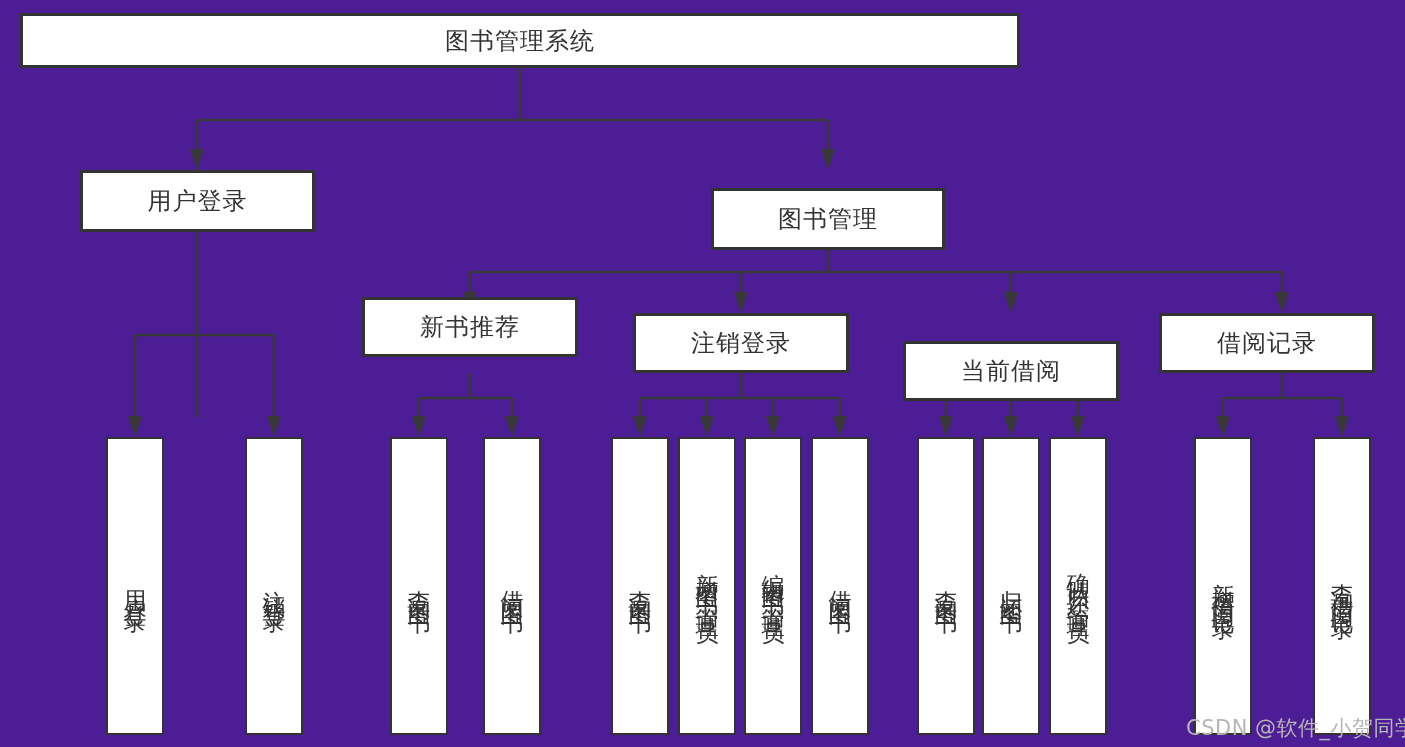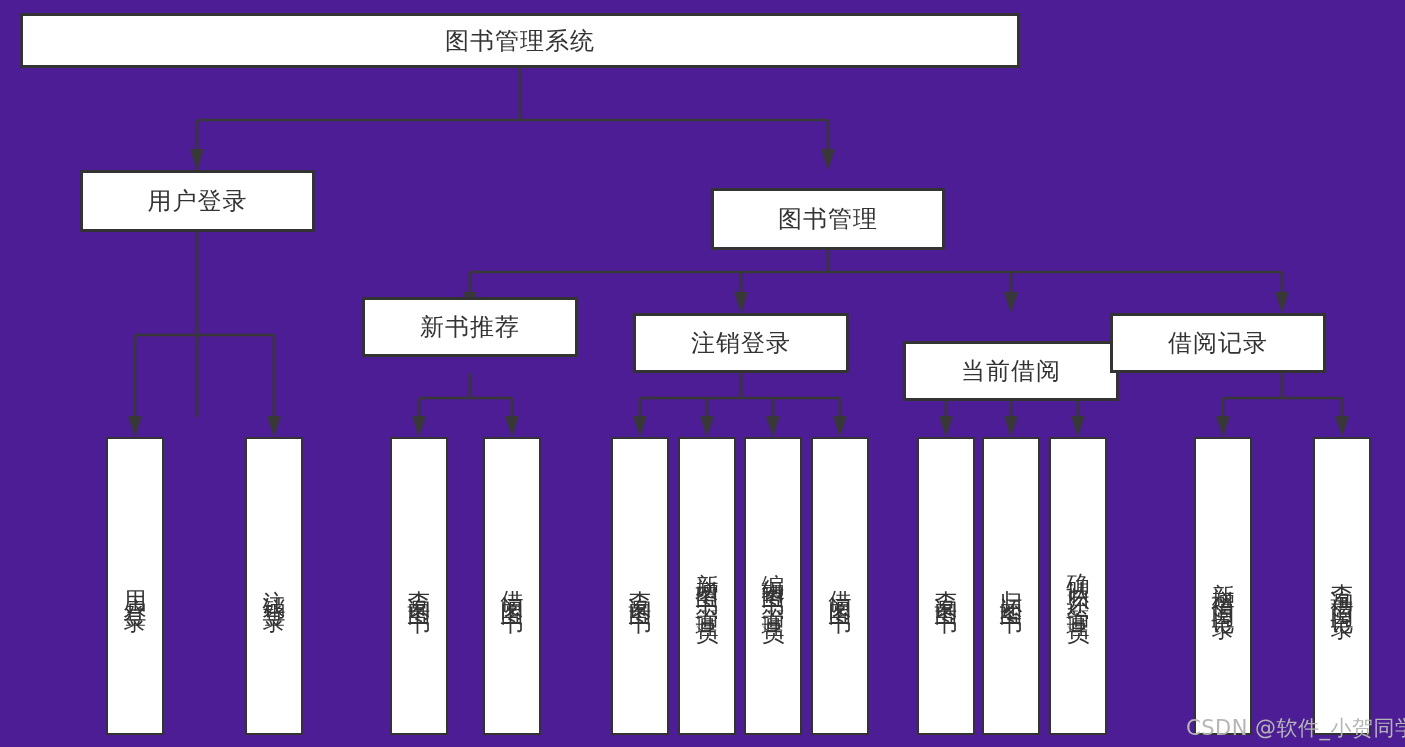--- a/index.html
+++ b/index.html
@@ -94,21 +94,21 @@
   </svg>
 
   <div class="node" style="left:20px; top:13px; width:1000px; height:55px;">图书管理系统</div>
 
   <div class="node" style="left:80px; top:170px; width:235px; height:62px;">用户登录</div>
   <div class="node" style="left:711px; top:188px; width:234px; height:62px;">图书管理</div>
 
   <div class="node" style="left:362px; top:297px; width:216px; height:60px;">新书推荐</div>
   <div class="node" style="left:633px; top:313px; width:216px; height:60px;">注销登录</div>
   <div class="node" style="left:903px; top:313px; width:216px; height:60px;margin-top:28px;">当前借阅</div>
-  <div class="node" style="left:1110px; top:313px; width:216px; height:60px;">借阅记录</div>
+  <div class="node" style="left:1159px; top:313px; width:216px; height:60px;">借阅记录</div>
 
   <div class="node leaf" style="left:106px; top:437px; width:58px; height:298px;">用户登录</div>
   <div class="node leaf" style="left:245px; top:437px; width:58px; height:298px;">注销登录</div>
 
   <div class="node leaf" style="left:390px; top:437px; width:58px; height:298px;">查询图书</div>
   <div class="node leaf" style="left:483px; top:437px; width:58px; height:298px;">借阅图书</div>
 
   <div class="node leaf" style="left:611px; top:437px; width:58px; height:298px;">查询图书</div>
   <div class="node leaf" style="left:678px; top:437px; width:58px; height:298px;">新增图书（管理员）</div>
   <div class="node leaf" style="left:744px; top:437px; width:58px; height:298px;">编辑图书（管理员）</div>

